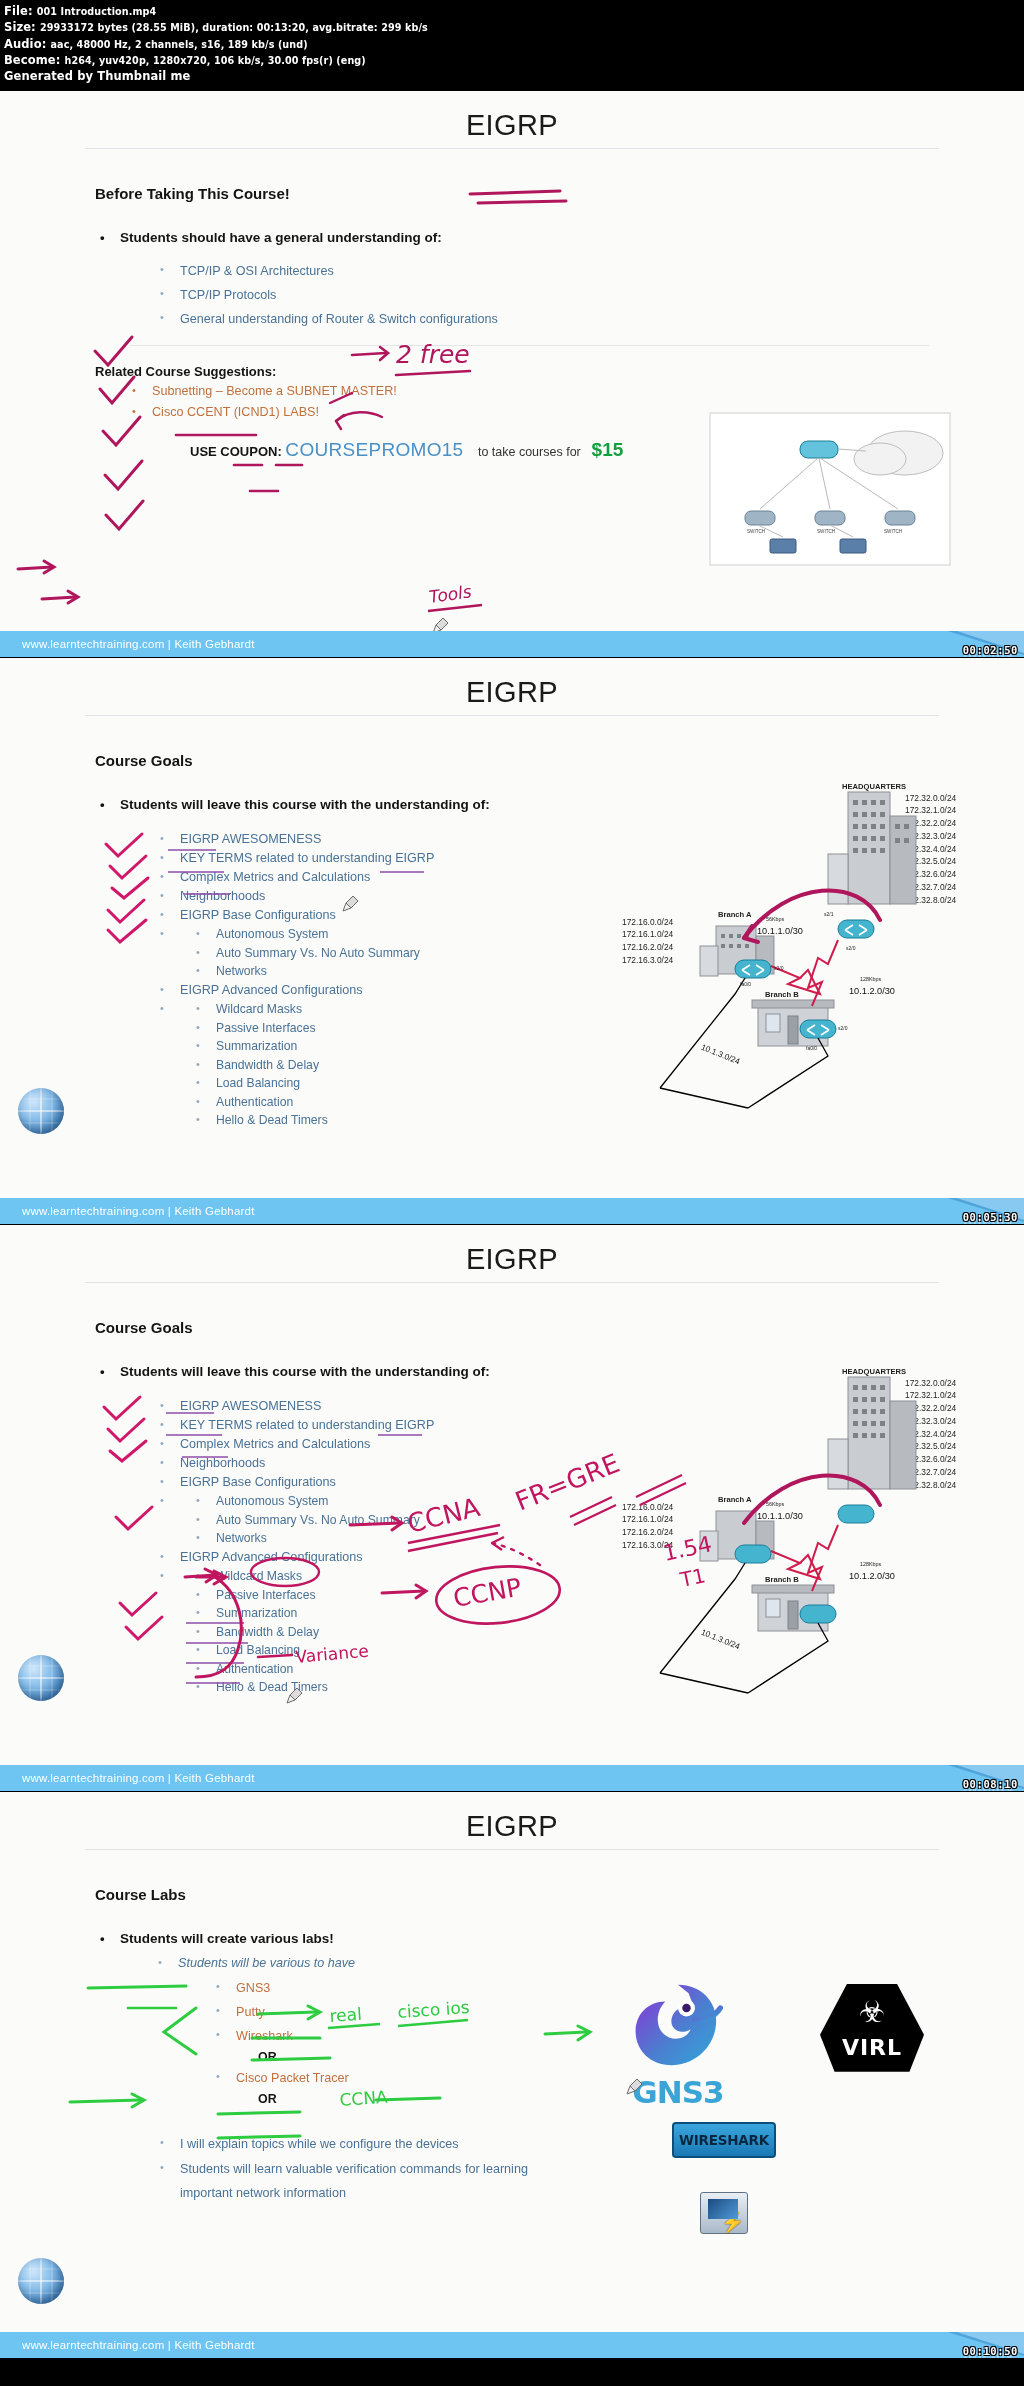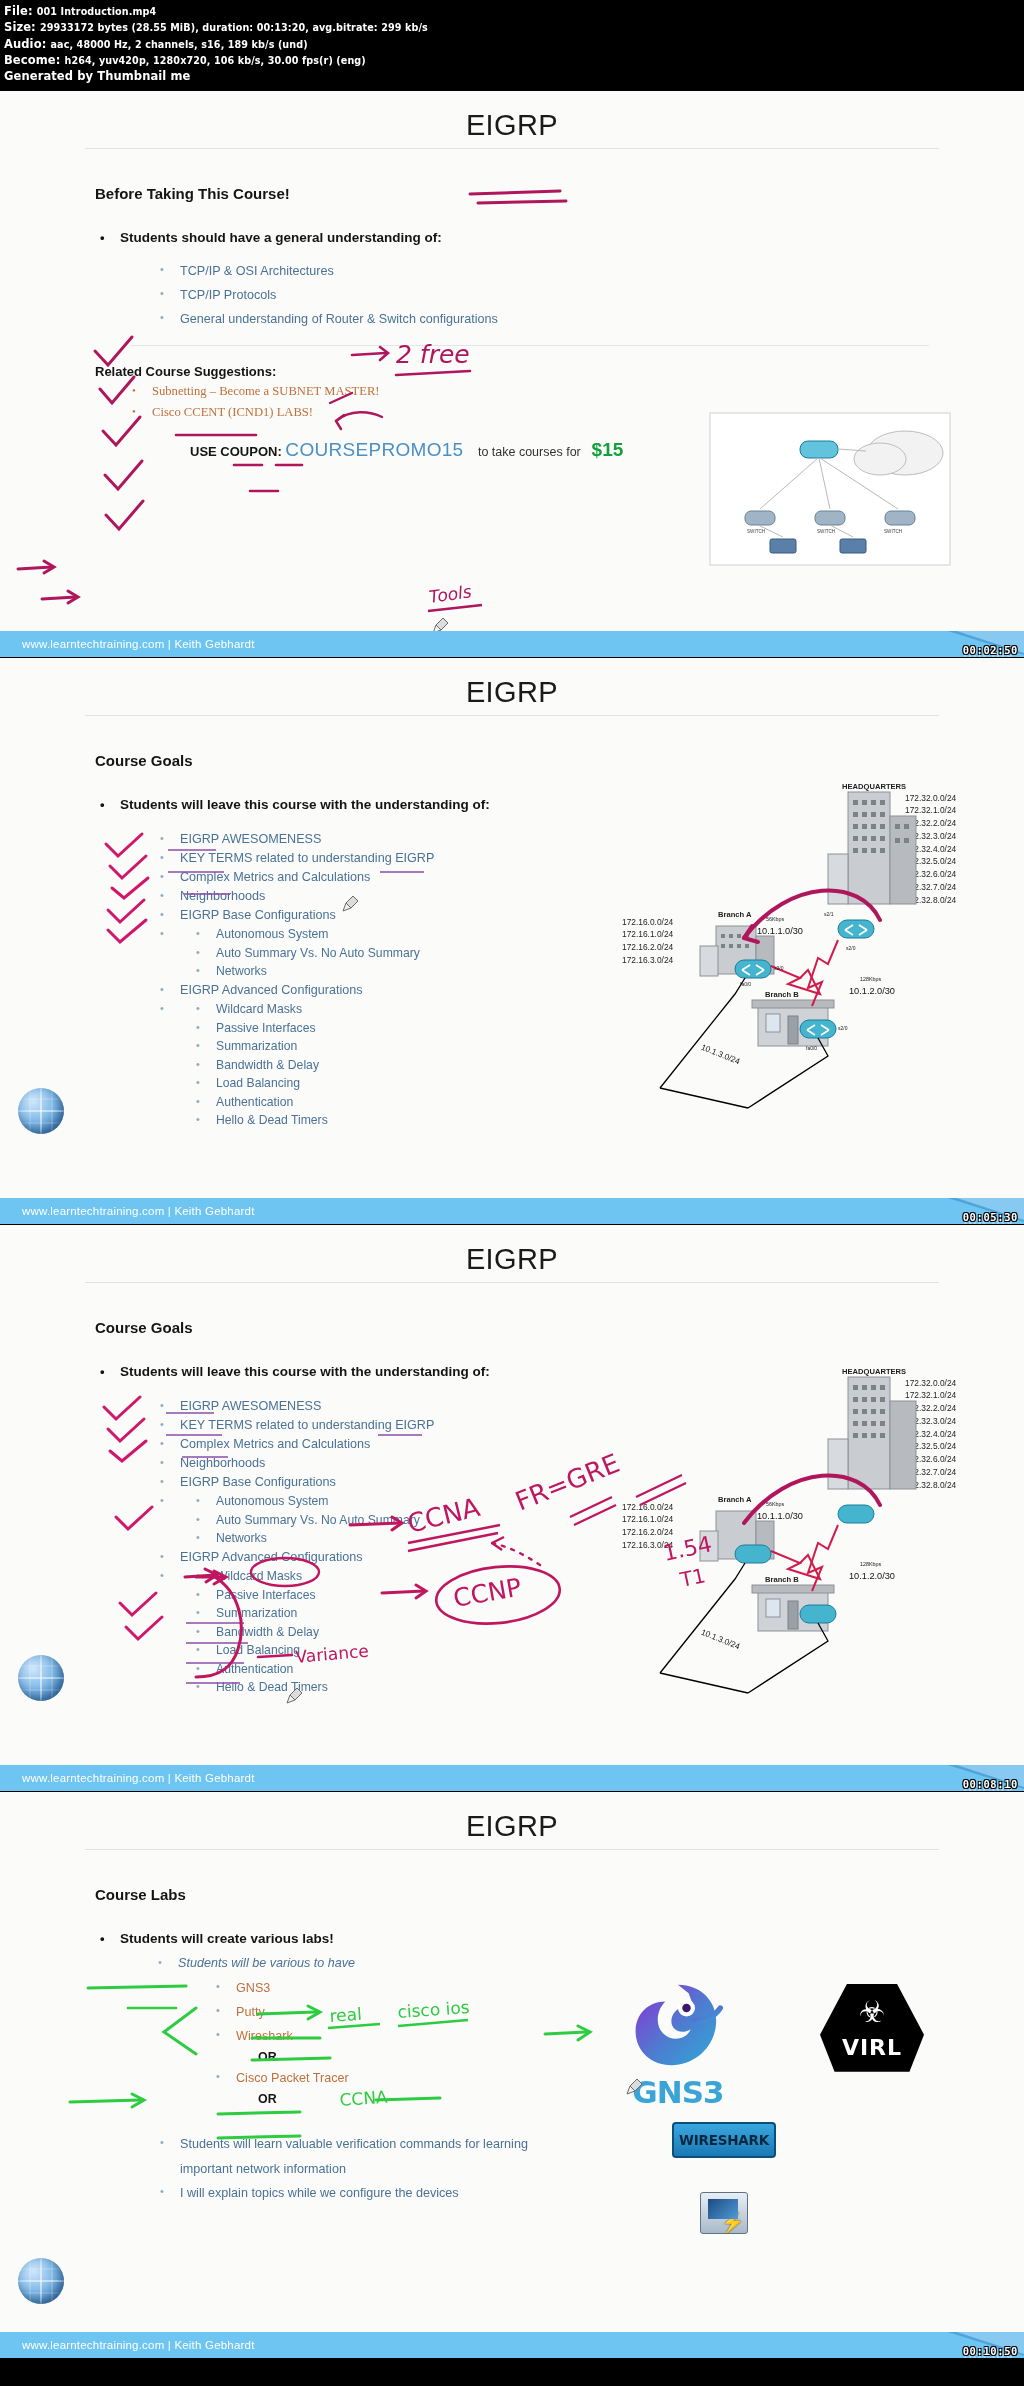--- a/index.html
+++ b/index.html
@@ -96,21 +96,21 @@
 
   .tight ul.lvl1 > li { line-height:1.52; }
   .tight ul.lvl2 > li { line-height:1.52; }
 
   .sep-rule { border-bottom:1px solid #e2e6e9; margin:14px 95px 0 130px; }
 
   .related-head {
     font-size:13px; font-weight:bold; color:#141414;
     margin:18px 0 0 95px;
   }
-  ul.related { list-style:none; margin:2px 0 0 130px; padding:0;font-family:Liberation Serif, serif; }
+  ul.related { list-style:none; margin:2px 0 0 130px; padding:0; }
   ul.related > li {
     color:#c0703c; font-size:12.6px; line-height:1.65;
     position:relative; padding-left:22px;
   }
   ul.related > li::before {
     content:"\2022"; position:absolute; left:2px; top:0; color:#c0703c; font-size:11px;
   }
 
   .coupon-line {
     margin:16px 0 0 190px;
@@ -796,22 +796,22 @@
       <li style="color:#c0703c;">Putty</li>
       <li style="color:#c0703c;">Wireshark</li>
     </ul>
     <div style="margin:2px 0 0 258px; font-size:12.4px; color:#141414; font-weight:bold;">OR</div>
     <ul class="lvl1" style="margin:2px 0 0 214px;">
       <li style="color:#c0703c;">Cisco Packet Tracer</li>
     </ul>
     <div style="margin:2px 0 0 258px; font-size:12.4px; color:#141414; font-weight:bold;">OR</div>
 
     <ul class="lvl1" style="margin:26px 0 0 158px; max-width:420px;">
+      <li>I will explain topics while we configure the devices</li>
       <li>Students will learn valuable verification commands for learning important network information</li>
-      <li>I will explain topics while we configure the devices</li>
     </ul>
 
     <div class="globe" style="left:18px; top:466px;"></div>
 
     <div class="gns3-wrap" style="left:598px; top:186px; width:160px;">
       <svg width="106" height="96" viewBox="0 0 100 90" style="display:block;margin:0 auto;">
         <defs>
           <linearGradient id="g3" x1="0" y1="0" x2="1" y2="1">
             <stop offset="0%" stop-color="#8e2fd6"></stop>
             <stop offset="55%" stop-color="#4c7ed0"></stop>

